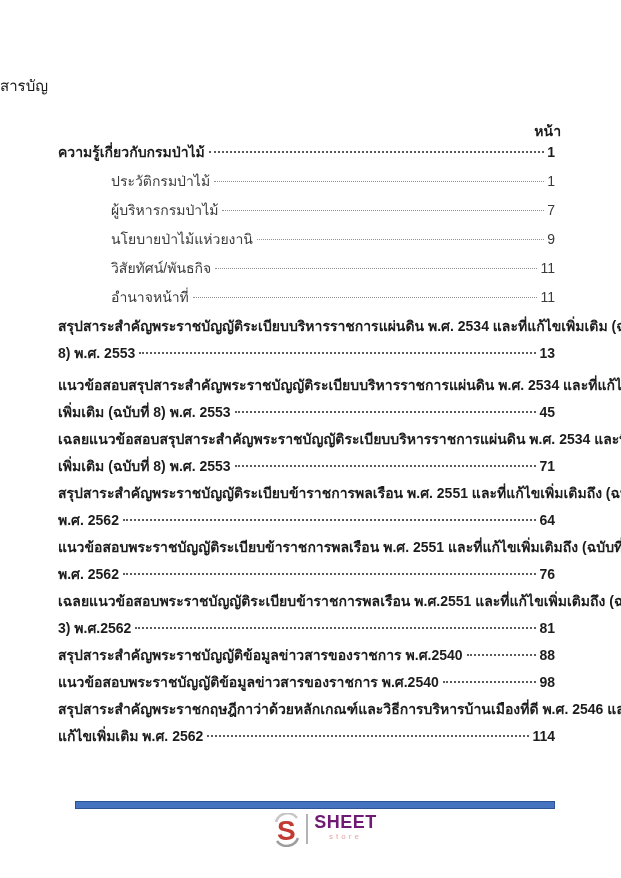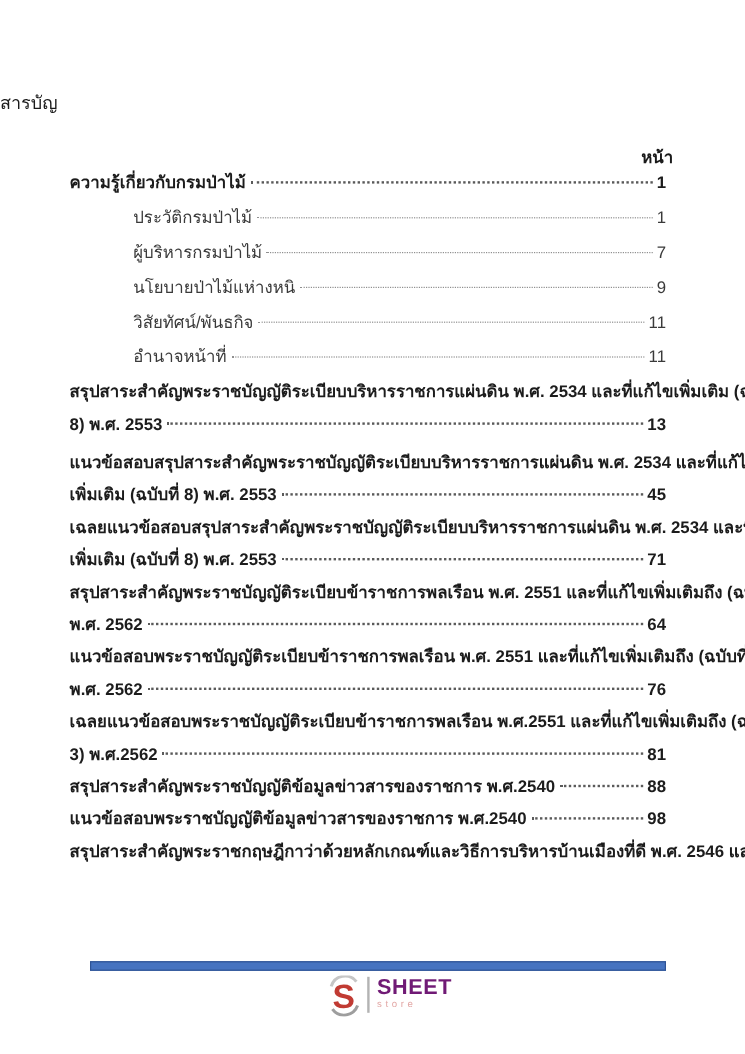--- a/index.html
+++ b/index.html
@@ -43,21 +43,21 @@
   }
   .footer-logo{
     position:absolute;top:812px;left:0;width:100%;
     display:flex;justify-content:center;align-items:flex-start;
     transform:translateX(14px);
   }
   .logo-icon{display:block;margin-top:1px;}
   .v-divider{width:2px;height:30px;background:#b3b3b3;margin:2px 6px 0 4px;}
   .logo-text{display:flex;flex-direction:column;}
   .brand{font-size:18px;font-weight:bold;color:#701a75;letter-spacing:0.5px;line-height:20px;}
-  .brand-sub{font-size:8px;color:#e2a7a5;letter-spacing:3px;line-height:9px;}
+  .brand-sub{font-size:8px;color:#e2a7a5;letter-spacing:3px;line-height:9px;text-align:center;}
 </style>
 </head>
 <body>
 
 <div class="page">
 
   <div class="doc-title">สารบัญ</div>
 
   <div class="page-col-label">หน้า</div>
 
@@ -78,21 +78,21 @@
       </div>
       <div class="toc-entry indent1">
         <div class="line last">
           <span class="txt">ผู้บริหารกรมป่าไม้</span>
           <span class="leader"></span>
           <span class="pg">7</span>
         </div>
       </div>
       <div class="toc-entry indent1">
         <div class="line last">
-          <span class="txt">นโยบายป่าไม้แห่างหนิ</span>
+          <span class="txt">นโยบายป่าไม้แห่วยงานิ</span>
           <span class="leader"></span>
           <span class="pg">9</span>
         </div>
       </div>
       <div class="toc-entry indent1">
         <div class="line last">
           <span class="txt">วิสัยทัศน์/พันธกิจ</span>
           <span class="leader"></span>
           <span class="pg">11</span>
         </div>
@@ -174,20 +174,25 @@
       <div class="toc-entry bold">
         <div class="line last">
           <span class="txt">แนวข้อสอบพระราชบัญญัติข้อมูลข่าวสารของราชการ พ.ศ.2540</span>
           <span class="leader"></span>
           <span class="pg">98</span>
         </div>
       </div>
       <div class="toc-entry bold">
         <div class="line">
           <span class="txt">สรุปสาระสำคัญพระราชกฤษฎีกาว่าด้วยหลักเกณฑ์และวิธีการบริหารบ้านเมืองที่ดี พ.ศ. 2546 และที่</span>
+        </div>
+        <div class="line last">
+          <span class="txt">แก้ไขเพิ่มเติม พ.ศ. 2562</span>
+          <span class="leader"></span>
+          <span class="pg">114</span>
         </div>
       </div>
     </div>
 
   <div class="footer-bar" style="background: rgb(70, 115, 192); border-color: rgb(46, 83, 149);"></div>
 
   <div class="footer-logo">
     <svg class="logo-icon" width="30" height="34" viewBox="0 0 30 34">
       <path d="M25 5 A 12 12 0 0 0 4 9" fill="none" stroke="#c6c6c6" stroke-width="2.5"></path>
       <path d="M5 28 A 12 12 0 0 0 26 25" fill="none" stroke="#9e9e9e" stroke-width="2.5"></path>

